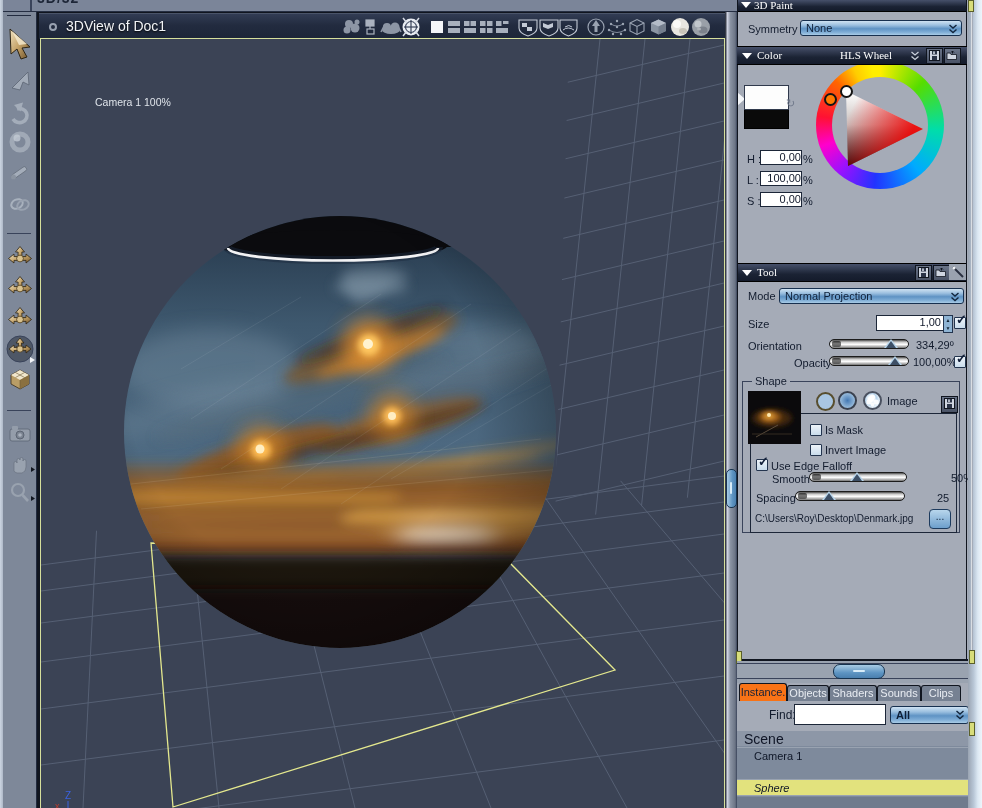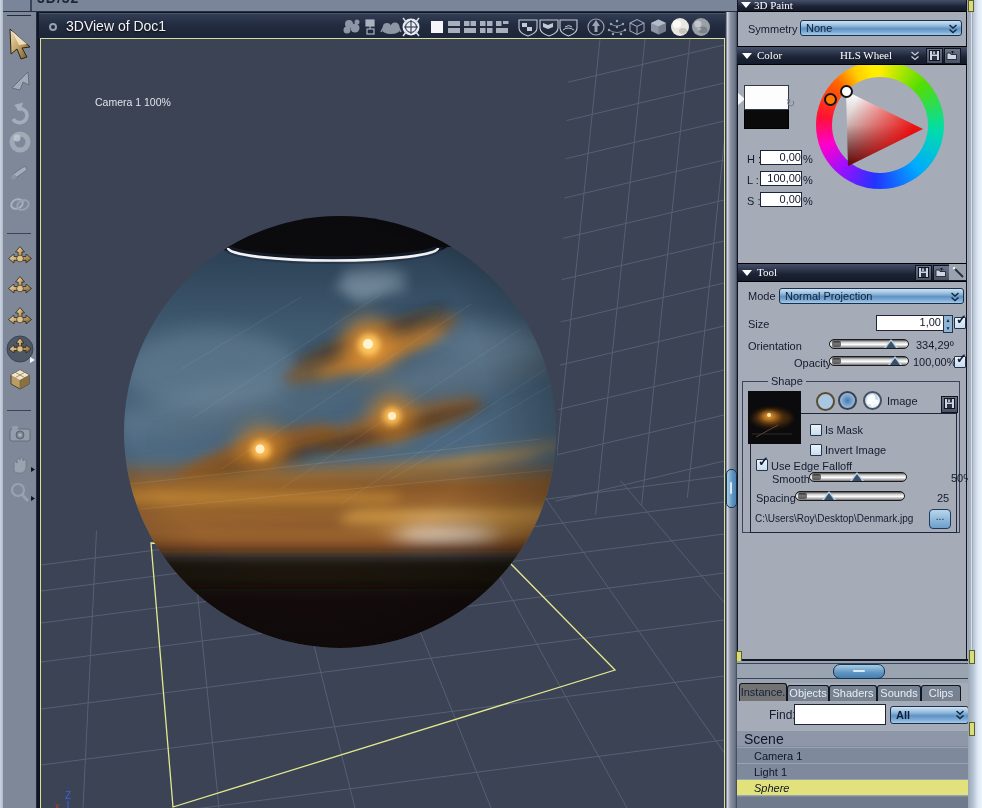--- a/index.html
+++ b/index.html
@@ -473,21 +473,21 @@
   <div class="abs lbl" style="left:11px;top:357px;margin-left:46px;">Opacity</div>
   <div class="abs slider" style="left:92px;top:356px;width:78px;">
       <span class="snub"></span>
       <span class="sthumb" style="left:58px;"></span>
     </div>
   <div class="abs lbl" style="left:176px;top:356px;">100,00%</div>
   <div class="abs cb" style="left:217px;top:356px;"></div>
   <div class="abs" style="left:219px;top:351px;color:#13203a;font-size:13px;font-weight:bold;">✓</div>
 
   <div class="abs" style="left:5px;top:381px;width:216px;height:150px;border:1px solid #39435a;"></div>
-  <div class="abs lbl" style="left:15px;top:375px;background:#a5abb7;padding:0 3px;margin-left:16px;">Shape</div>
+  <div class="abs lbl" style="left:15px;top:375px;background:#a5abb7;padding:0 3px;">Shape</div>
   <div class="abs" style="left:13px;top:413px;width:205px;height:118px;border:1px solid #1c2638;"></div>
   <div class="abs" id="thumb" style="left:11px;top:391px;width:53px;height:53px;background:#000;overflow:hidden;">
     <svg width="53" height="53">
       <rect width="53" height="53" fill="#0b0a0c"></rect>
       <ellipse cx="24" cy="27" rx="20" ry="9" fill="#3f250e" filter="url(#tb3)"></ellipse>
       <ellipse cx="22" cy="26" rx="11" ry="5.5" fill="#a05e18" filter="url(#tb3)"></ellipse>
       <ellipse cx="21" cy="25" rx="5.5" ry="3" fill="#e8a840" filter="url(#tb3)"></ellipse>
       <circle cx="21" cy="24" r="2" fill="#ffe9b0"></circle>
       <defs>
           <filter id="tb3" x="-80%" y="-80%" width="260%" height="260%">
@@ -549,21 +549,21 @@
 
   <div class="abs" style="left:0;top:661px;width:231px;height:22px;background:#9aa3b0;">
     <div class="abs" style="left:0;top:2px;width:231px;height:1px;background:#39435a;"></div>
     <div class="abs" style="left:0;top:17px;width:231px;height:1px;background:#39435a;"></div>
     <div class="abs" style="left:96px;top:3px;width:50px;height:13px;background:linear-gradient(#a8cbe4,#5d94c2 60%,#4a7fae);border:1px solid #16334f;border-radius:7px;">
       <div class="abs" style="left:19px;top:5px;width:12px;height:2px;background:#d8ecf8;border-radius:1px;"></div>
     </div>
   </div>
 
   <div class="abs" style="left:0;top:683px;width:231px;height:17px;">
-    <div class="abs" style="left:2px;top:0px;width:46px;height:17px;background:#737373;border:1px solid #10151f;border-bottom:none;border-radius:3px 3px 0 0;color:#13203a;font-size:11px;text-align:center;line-height:16px;">Instance.</div>
+    <div class="abs" style="left:2px;top:0px;width:46px;height:17px;background:#f97316;border:1px solid #10151f;border-bottom:none;border-radius:3px 3px 0 0;color:#13203a;font-size:11px;text-align:center;line-height:16px;">Instance.</div>
     <div class="abs" style="left:50px;top:2px;width:40px;height:15px;background:#768192;border:1px solid #10151f;border-bottom:none;border-radius:3px 3px 0 0;color:#e8ecf2;font-size:11px;text-align:center;line-height:15px;">Objects</div>
     <div class="abs" style="left:92px;top:2px;width:46px;height:15px;background:#768192;border:1px solid #10151f;border-bottom:none;border-radius:3px 3px 0 0;color:#e8ecf2;font-size:11px;text-align:center;line-height:15px;">Shaders</div>
     <div class="abs" style="left:140px;top:2px;width:42px;height:15px;background:#768192;border:1px solid #10151f;border-bottom:none;border-radius:3px 3px 0 0;color:#e8ecf2;font-size:11px;text-align:center;line-height:15px;">Sounds</div>
     <div class="abs" style="left:184px;top:2px;width:38px;height:15px;background:#768192;border:1px solid #10151f;border-bottom:none;border-radius:3px 3px 0 0;color:#e8ecf2;font-size:11px;text-align:center;line-height:15px;">Clips</div>
   </div>
 
   <div class="abs lbl" style="left:32px;top:708px;font-size:12px;">Find:</div>
   <div class="abs" style="left:57px;top:704px;width:90px;height:19px;background:#fff;border:1px solid #1c2638;"></div>
   <div class="abs combo" style="left:153px;top:706px;width:77px;height:16px;">
     <span style="position:absolute;left:5px;top:2px;font-size:11px;font-weight:bold;">All</span>
@@ -572,23 +572,20 @@
       </svg>
   </div>
 
   <div class="abs" style="left:0;top:731px;width:231px;height:77px;background:#7e8a9c;">
     <div class="abs" style="left:0;top:0;width:231px;height:15px;background:#8d97a7;color:#0f1526;font-size:14px;">
         <span style="position:absolute;left:7px;top:0px;">Scene</span>
       </div>
     <div class="abs" style="left:0;top:16px;width:231px;height:15px;border-top:1px solid #99a3b1;color:#0e1627;font-size:11px;">
         <span style="position:absolute;left:17px;top:2px;">Camera 1</span>
       </div>
-    <div class="abs" style="left:0;top:32px;width:231px;height:15px;border-top:1px solid #99a3b1;color:#0e1627;font-size:11px;">
-        <span style="position:absolute;left:17px;top:2px;">Light 1</span>
-      </div>
     <div class="abs" style="left:0;top:48px;width:231px;height:15px;background:#e2e27d;border-top:1px solid #99a3b1;color:#0e1627;font-size:11px;font-style:italic;">
         <span style="position:absolute;left:17px;top:2px;">Sphere</span>
       </div>
     <div class="abs" style="left:0;top:64px;width:231px;height:13px;border-top:1px solid #99a3b1;"></div>
     <div class="abs" style="left:0;top:66px;width:231px;height:11px;background:#6f7b8d;"></div>
   </div>
 
 </div>
 
 <div class="abs" style="left:968px;top:0;width:14px;height:808px;background:linear-gradient(90deg,#9aa4b2,#b8c6d6 40%,#dce8f3 70%,#eef5fb);">

